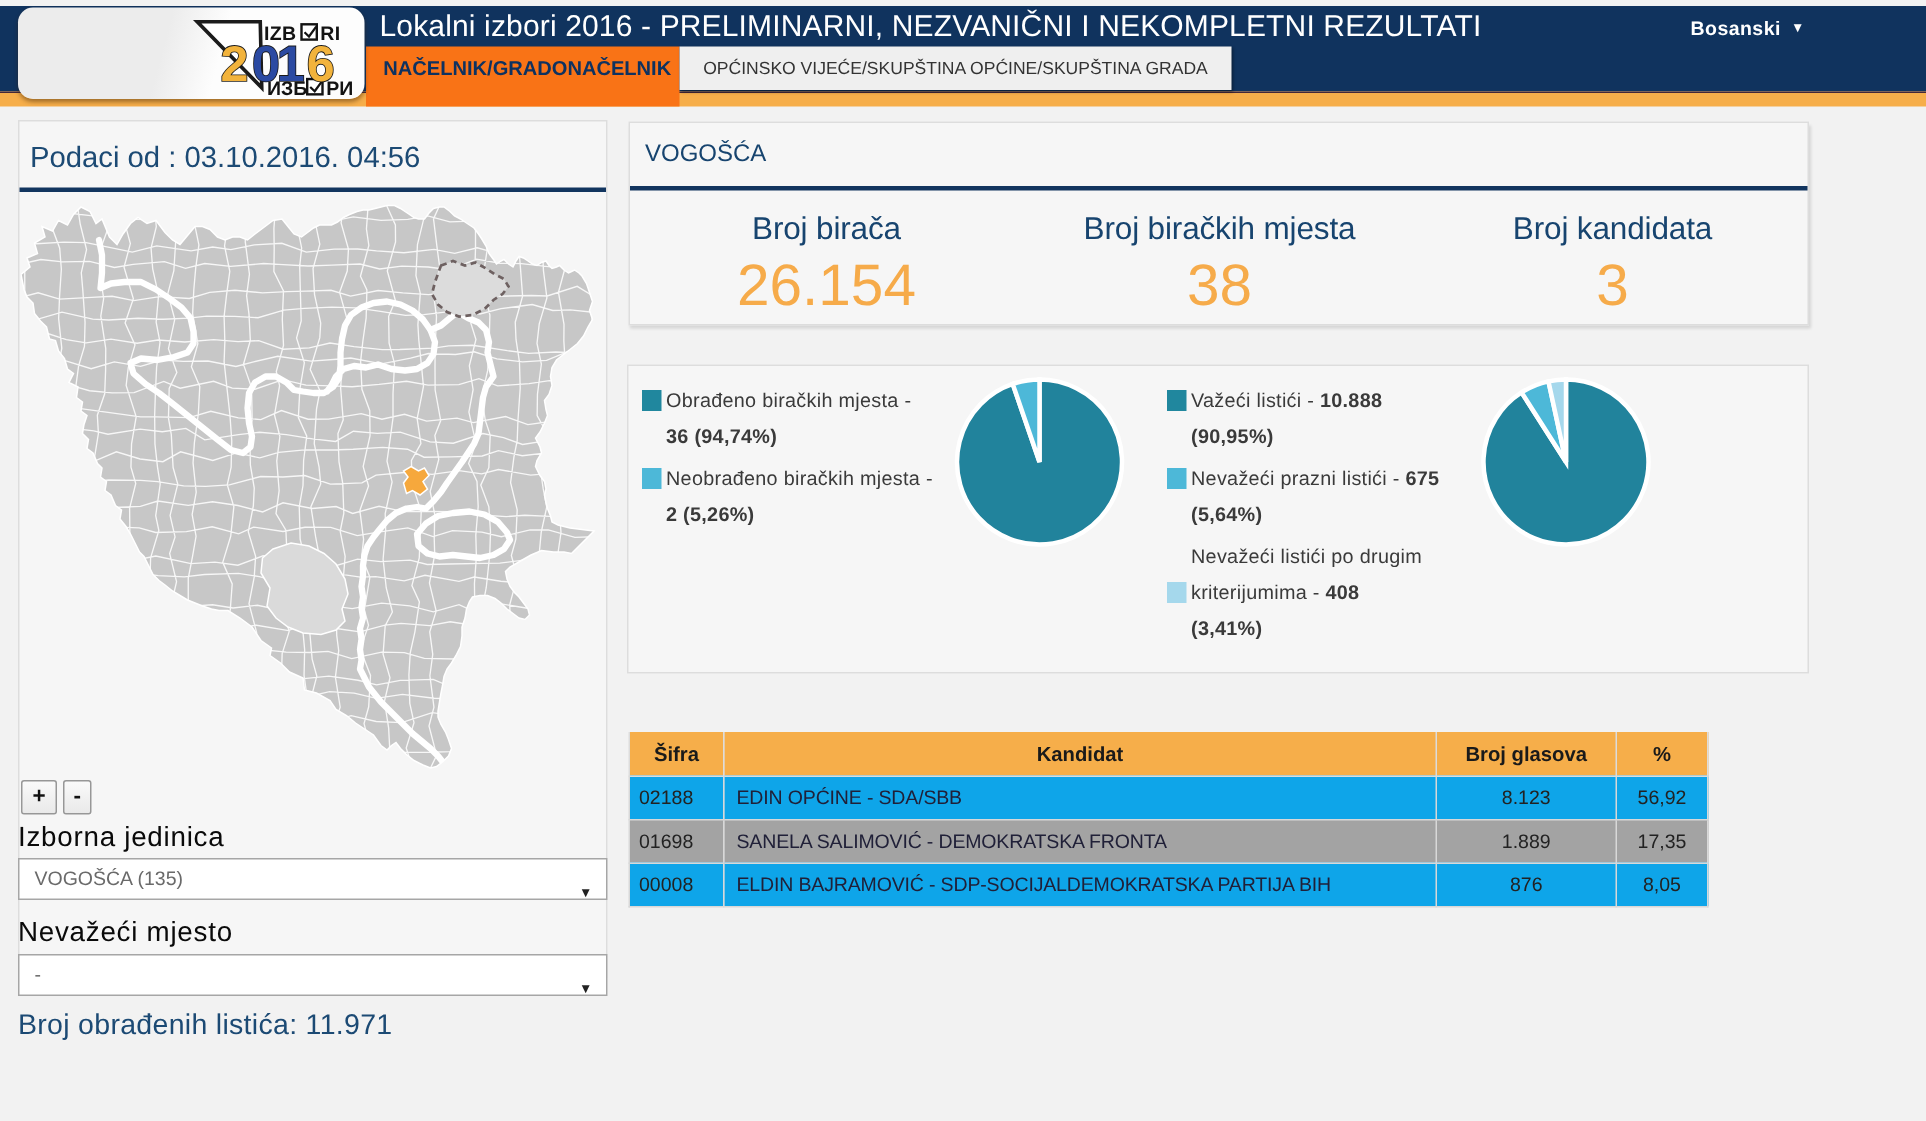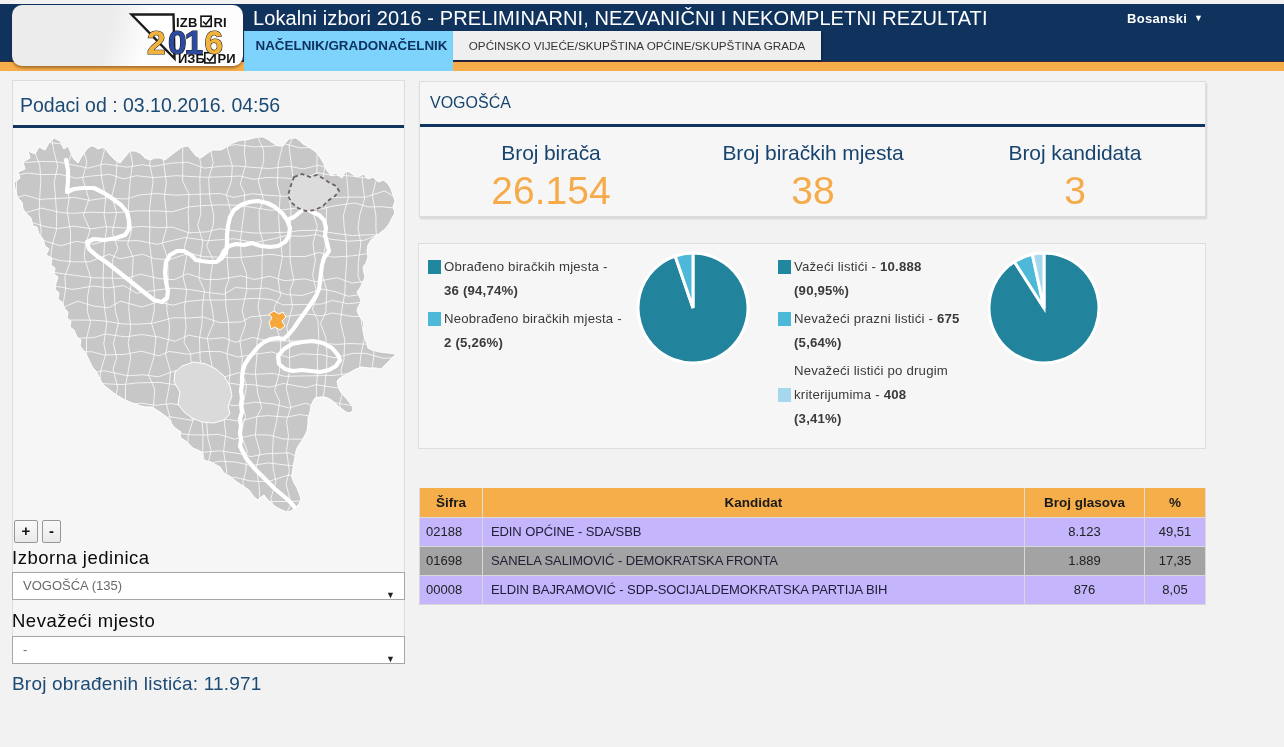--- a/index.html
+++ b/index.html
@@ -1,45 +1,45 @@
 <!DOCTYPE html>
 <html><head><meta charset="utf-8">
 <style>
 *{margin:0;padding:0;box-sizing:border-box}
 html,body{width:1284px;height:747px;overflow:hidden;background:#f2f2f2;font-family:"Liberation Sans",sans-serif}
 #hdr{position:absolute;left:0;top:4px;width:1284px;height:57px;background:#10335e}
 #ostrip{position:absolute;left:0;top:61px;width:1284px;height:10px;background:#f6ae4a;border-top:1px solid #43283a}
 #title{position:absolute;left:253px;top:5px;width:760px;height:26px;line-height:26px;color:#fff;font-size:20px;letter-spacing:0.1px;white-space:nowrap}
 #bosanski{position:absolute;left:1127px;top:11px;color:#fff;font-size:13px;font-weight:bold;letter-spacing:0.3px}
 #caret1{position:absolute;left:1194px;top:13px;color:#fff;font-size:9px}
-#tab1{position:absolute;left:244px;top:31px;width:209px;height:40px;background:#7dd3fc;color:#0e3260;font-weight:bold;font-size:13.4px;text-align:center;line-height:30px;text-indent:6px}
+#tab1{position:absolute;left:244px;top:31px;width:209px;height:40px;background:#f97316;color:#0e3260;font-weight:bold;font-size:13.4px;text-align:center;line-height:30px;text-indent:6px}
 #tab2{position:absolute;left:453px;top:31px;width:368px;height:29px;background:#efefef;color:#333;font-size:11.7px;text-align:center;line-height:29px;box-shadow:1px 1px 2px rgba(0,0,0,0.4)}
 #logo{position:absolute;left:12px;top:5px;width:231px;height:61px;background:linear-gradient(105deg,#ececec 42%,#fdfdfd 58%);border-radius:10px;box-shadow:0 2px 3px rgba(60,30,0,0.45)}
 #lpanel{position:absolute;left:12px;top:80px;width:393px;height:572px;background:#f6f6f6;border:1px solid #ddd}
 #podaci{position:absolute;left:7px;top:13px;font-size:19.5px;color:#1c4a74}
 #lrule{position:absolute;left:0px;top:44px;width:391px;height:3px;background:#12355f}
 .zbtn{position:absolute;width:24px;height:23px;background:linear-gradient(#fafafa,#e9e9e9);border:1.5px solid #979797;border-radius:2px;font-size:15px;font-weight:bold;text-align:center;line-height:20px;color:#111}
 .biglabel{position:absolute;left:12px;font-size:18.5px;letter-spacing:0.5px;color:#0a0a0a}
 .sel{position:absolute;left:12px;width:393px;height:28px;background:#fff;border:1px solid #a6a6a6;font-size:13px;color:#6a6a6a;line-height:26px;padding-left:10px}
 .selcaret{position:absolute;right:9px;top:9px;font-size:9px;color:#222}
 #rpanel1{position:absolute;left:419px;top:81px;width:787px;height:136px;background:#f6f6f6;border:1px solid #ddd;box-shadow:1px 2px 2px rgba(0,0,0,0.12)}
 #vtitle{position:absolute;left:10px;top:12px;font-size:16px;color:#17446f}
 #rrule{position:absolute;left:0;top:42px;width:785px;height:3px;background:#12355f}
 .statcol{position:absolute;top:59px;width:262px;text-align:center}
 .statlab{font-size:21px;letter-spacing:-0.1px;color:#17446f}
 .statnum{font-size:39px;color:#f6ab4a;margin-top:4px}
 #rpanel2{position:absolute;left:418px;top:243px;width:788px;height:206px;background:#f6f6f6;border:1px solid #ddd}
 .leg{position:absolute;font-size:13.2px;letter-spacing:0.2px;color:#3a3a3a;line-height:24px}
 .leg .ind{padding-left:16px}
 .sq{display:inline-block;width:13px;height:14px;margin-right:3px;vertical-align:-3px}
 .mt{margin-top:4px}
-#tbl{position:absolute;left:419px;top:488px;width:787px;border-collapse:collapse}
+#tbl{position:absolute;left:419px;top:488px;width:720px;border-collapse:collapse}
 #tbl th{background:#f6ae4a;font-size:13.5px;color:#1a1a1a;font-weight:bold;height:29px;border:1px solid #dcdcdc;border-top:none}
 #tbl td{height:29px;border:1px solid #d8d8d8;padding:0 8px;font-size:13px;color:#222}
-#tbl .odd td{background:#c4b5fd}
+#tbl .odd td{background:#0ea5e9}
 #tbl .even td{background:#a3a3a3}
 #tbl td.kan{color:#202038;font-size:13px;letter-spacing:-0.1px}
 #tbl td.c{text-align:center}
 #tbl td.l{text-align:left;padding-left:6px}
 </style>
 </head><body>
 <div id="hdr"></div>
 <div id="ostrip"></div>
 <div id="title">Lokalni izbori 2016 - PRELIMINARNI, NEZVANIČNI I NEKOMPLETNI REZULTATI</div>
 <div id="bosanski">Bosanski</div>
@@ -140,21 +140,21 @@
       <tr>
         <th style="width:63px">Šifra</th>
         <th>Kandidat</th>
         <th style="width:120px">Broj glasova</th>
         <th style="width:61px">%</th>
       </tr>
   <tr class="odd">
         <td class="l">02188</td>
         <td class="kan">EDIN OPĆINE - SDA/SBB</td>
         <td class="c">8.123</td>
-        <td class="c">49,51</td>
+        <td class="c">56,92</td>
       </tr>
   <tr class="even">
         <td class="l">01698</td>
         <td class="kan">SANELA SALIMOVIĆ - DEMOKRATSKA FRONTA</td>
         <td class="c">1.889</td>
         <td class="c">17,35</td>
       </tr>
   <tr class="odd">
         <td class="l">00008</td>
         <td class="kan">ELDIN BAJRAMOVIĆ - SDP-SOCIJALDEMOKRATSKA PARTIJA BIH</td>

